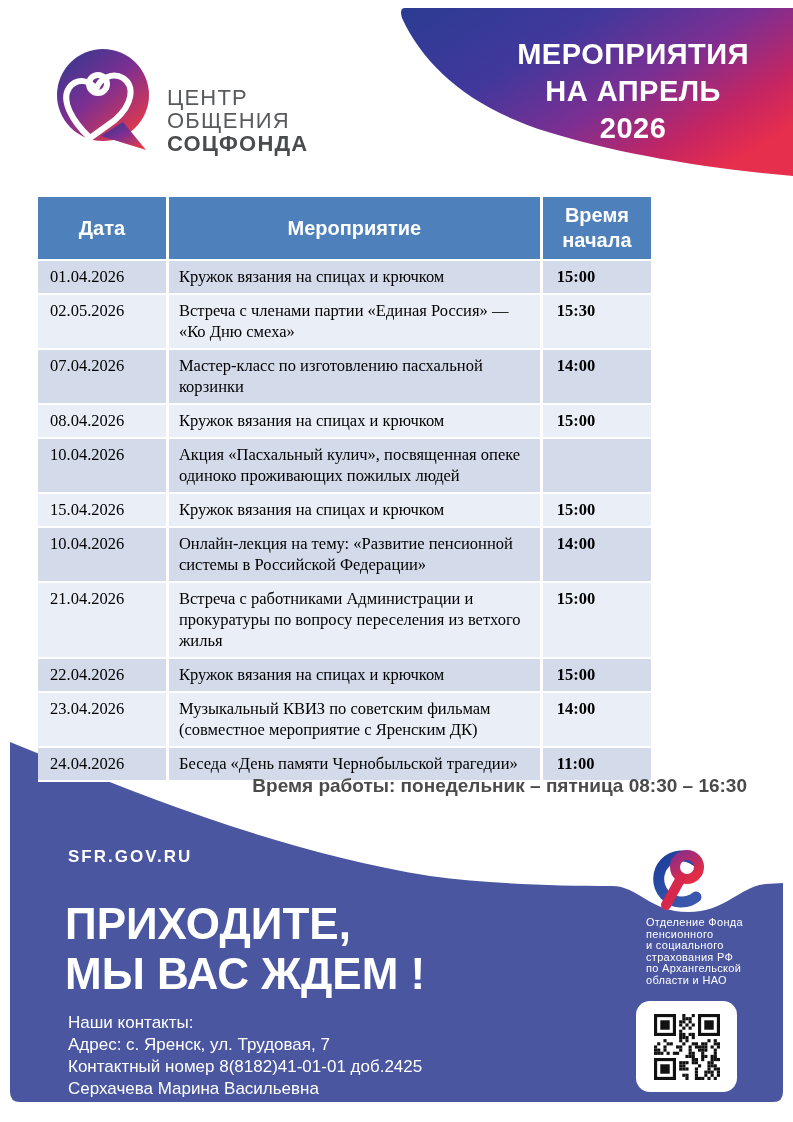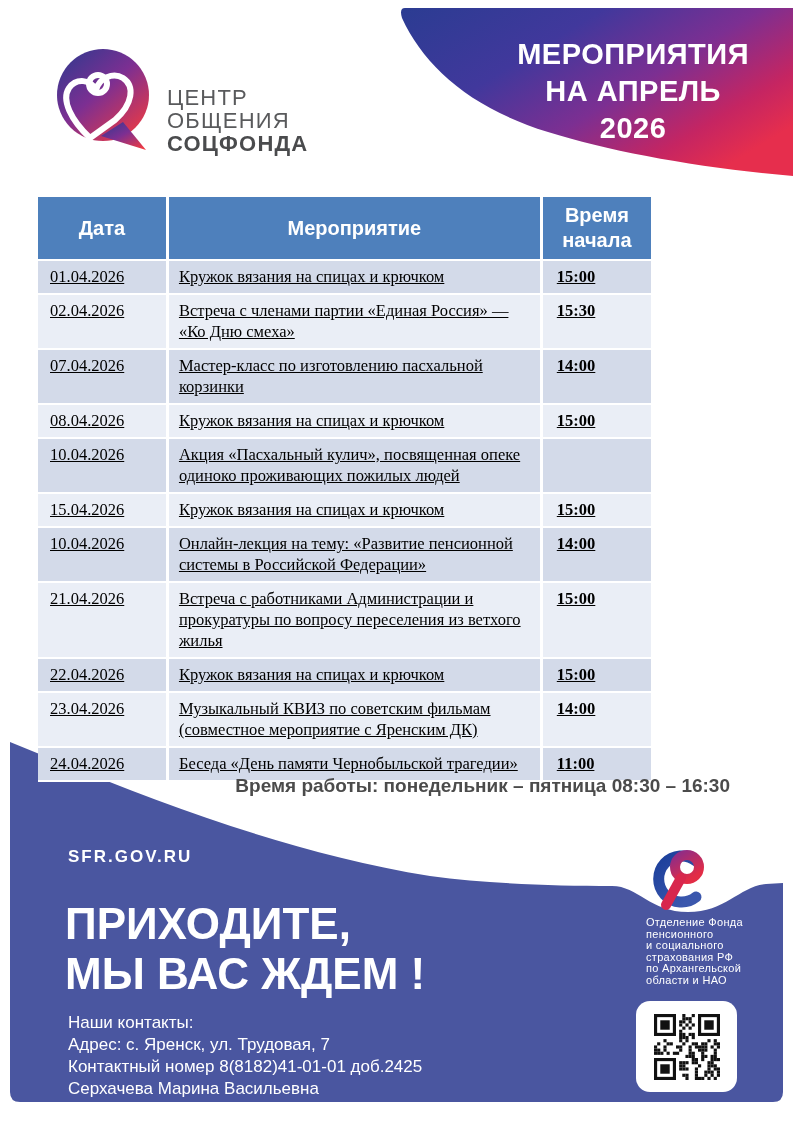--- a/index.html
+++ b/index.html
@@ -21,29 +21,29 @@
 
   
   .schedule{position:absolute;left:38px;top:197px;width:613px;border-collapse:separate;
             border-spacing:0;}
   .schedule th{background:#4e80bc;color:#fff;font-weight:bold;font-size:20px;
                line-height:25px;padding:6px 4px;text-align:center;vertical-align:middle;
                border-right:3px solid #fff;border-bottom:2px solid #fff;}
   .schedule th:last-child{border-right:none;}
   .schedule td{font-family:"Liberation Serif",serif;font-size:16.5px;line-height:21px;
                padding:5px 10px 6px;vertical-align:top;color:#000;
-               border-right:3px solid #fff;border-bottom:2px solid #fff;text-decoration:underline;}
+               border-right:3px solid #fff;border-bottom:2px solid #fff;}
   .schedule td:last-child{border-right:none;margin-left:39px;}
   .schedule tbody tr:nth-child(odd) td{background:#d3dae9;}
   .schedule tbody tr:nth-child(even) td{background:#eaeef6;}
   .schedule .td-date{padding-left:12px;}
   .schedule .td-time{font-weight:bold;padding-left:14px;}
 
   
-  .work-hours{position:absolute;top:770px;right:63px;text-align:right;color:#4b4b4b;
+  .work-hours{position:absolute;top:770px;right:46px;text-align:right;color:#4b4b4b;
               font-weight:bold;font-size:19px;line-height:32px;}
 
   
   .website{position:absolute;left:68px;top:847px;color:#fff;font-size:17px;
            font-weight:bold;letter-spacing:2px;}
   .slogan{position:absolute;left:65px;top:899px;color:#fff;font-size:44px;
           font-weight:bold;line-height:50px;white-space:pre-line;}
   .contacts{position:absolute;left:68px;top:1012px;color:#fff;font-size:17px;
             line-height:22px;white-space:pre-line;}
   .branch{position:absolute;left:646px;top:917px;width:142px;color:#fff;font-size:11px;
@@ -121,21 +121,21 @@
         <th>Время начала</th>
       </tr>
     </thead>
     <tbody>
         <tr>
           <td class="td-date">01.04.2026</td>
           <td class="td-event">Кружок вязания на спицах и крючком</td>
           <td class="td-time">15:00</td>
         </tr>
         <tr>
-          <td class="td-date">02.04.2026</td>
+          <td class="td-date">02.05.2026</td>
           <td class="td-event">Встреча с членами партии «Единая Россия» — «Ко Дню смеха»</td>
           <td class="td-time">15:30</td>
         </tr>
         <tr>
           <td class="td-date">07.04.2026</td>
           <td class="td-event">Мастер-класс по изготовлению пасхальной корзинки</td>
           <td class="td-time">14:00</td>
         </tr>
         <tr>
           <td class="td-date">08.04.2026</td>

